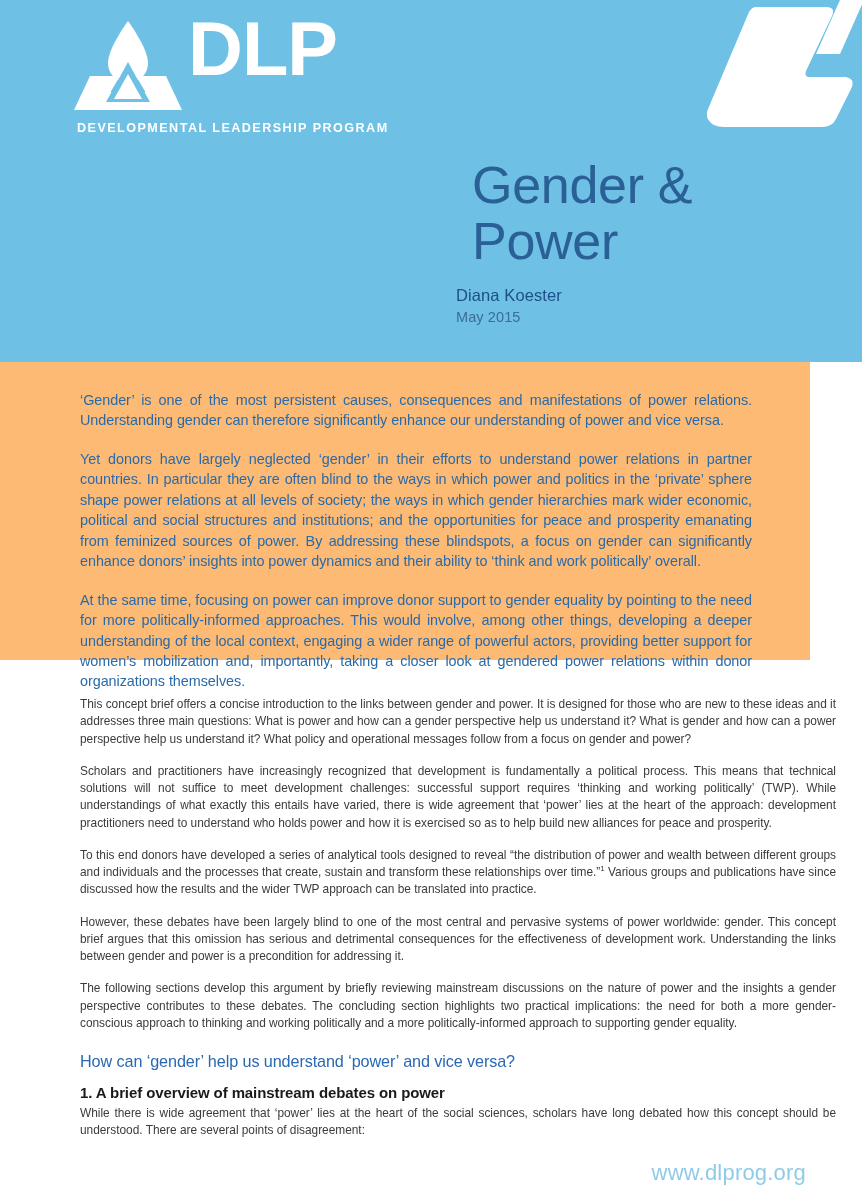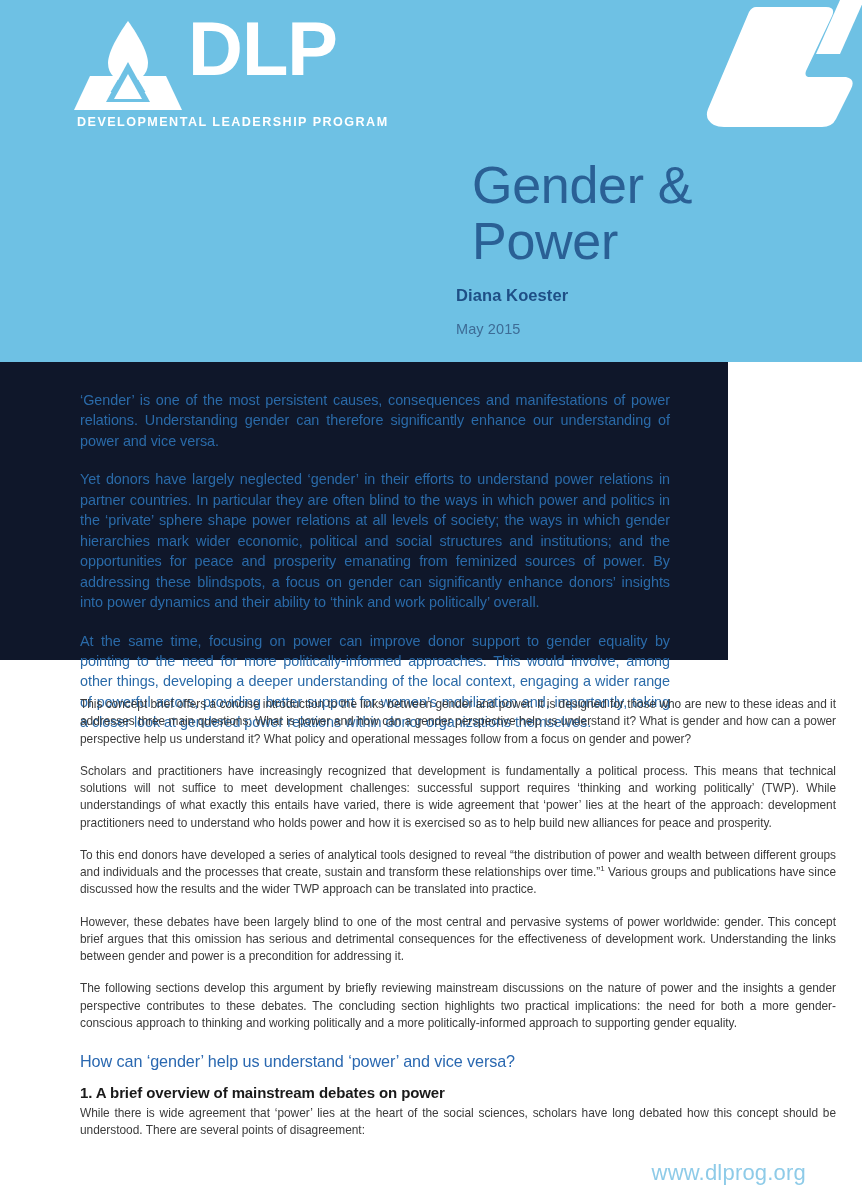--- a/index.html
+++ b/index.html
@@ -59,21 +59,21 @@
     letter-spacing: -1px;
     line-height: 0.82;
     margin-left: 6px;
     font-family: "Liberation Sans", sans-serif;
   }
   .logo-tagline {
     color: #ffffff;
     font-size: 12.6px;
     font-weight: bold;
     letter-spacing: 1.45px;
-    margin-top: 1px;
+    margin-top: 7px;
     margin-left: 3px;
     white-space: nowrap;
     font-family: "Liberation Sans", sans-serif;
   }
 
   
   .title-block {
     position: absolute;
     left: 456px;
     top: 142px;
@@ -84,29 +84,29 @@
     font-size: 52px;
     font-weight: 300;
     line-height: 1.07;
     letter-spacing: -0.3px;
     font-family: "Liberation Sans", sans-serif;
     margin: 16px;
   }
   .doc-author {
     color: #1e4f86;
     font-size: 16.5px;
-    font-weight: bold;
+    font-weight: normal;
     margin-top: 17px;
     letter-spacing: 0.1px;
   }
   .doc-date {
     color: #3d6c96;
     font-size: 14.5px;
     font-weight: normal;
-    margin-top: 16px;
+    margin-top: 4px;
     letter-spacing: 0.1px;
   }
   .series-row {
     margin-top: 18px;
     display: flex;
     align-items: baseline;
     color: #ffffff;
   }
   .series-label {
     font-size: 23px;
@@ -114,23 +114,23 @@
     letter-spacing: 0.1px;
   }
   .series-number {
     font-size: 23px;
     font-weight: bold;
     margin-left: 34px;
   }
 
   
   .abstract-band {
-    width: 728px;
+    width: 810px;
     height: 298px;
-    background: #0f172a;
+    background: #fdba74;
     padding: 28px 58px 0 80px;
   }
   .abstract-p {
     color: #2a6aa8;
     font-size: 14.4px;
     line-height: 1.42;
     text-align: justify;
     margin: 0 0 18px 0;
     letter-spacing: -0.05px;
   }

